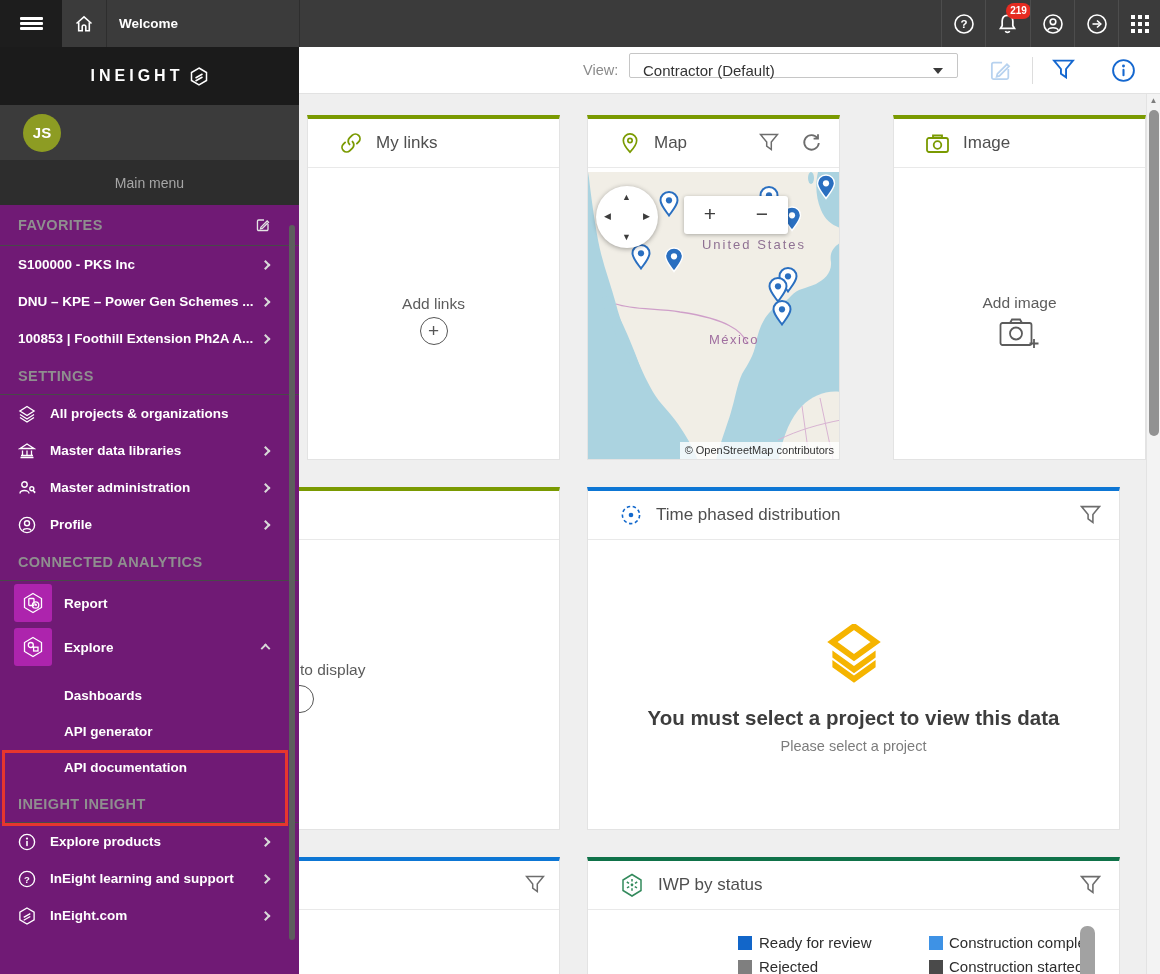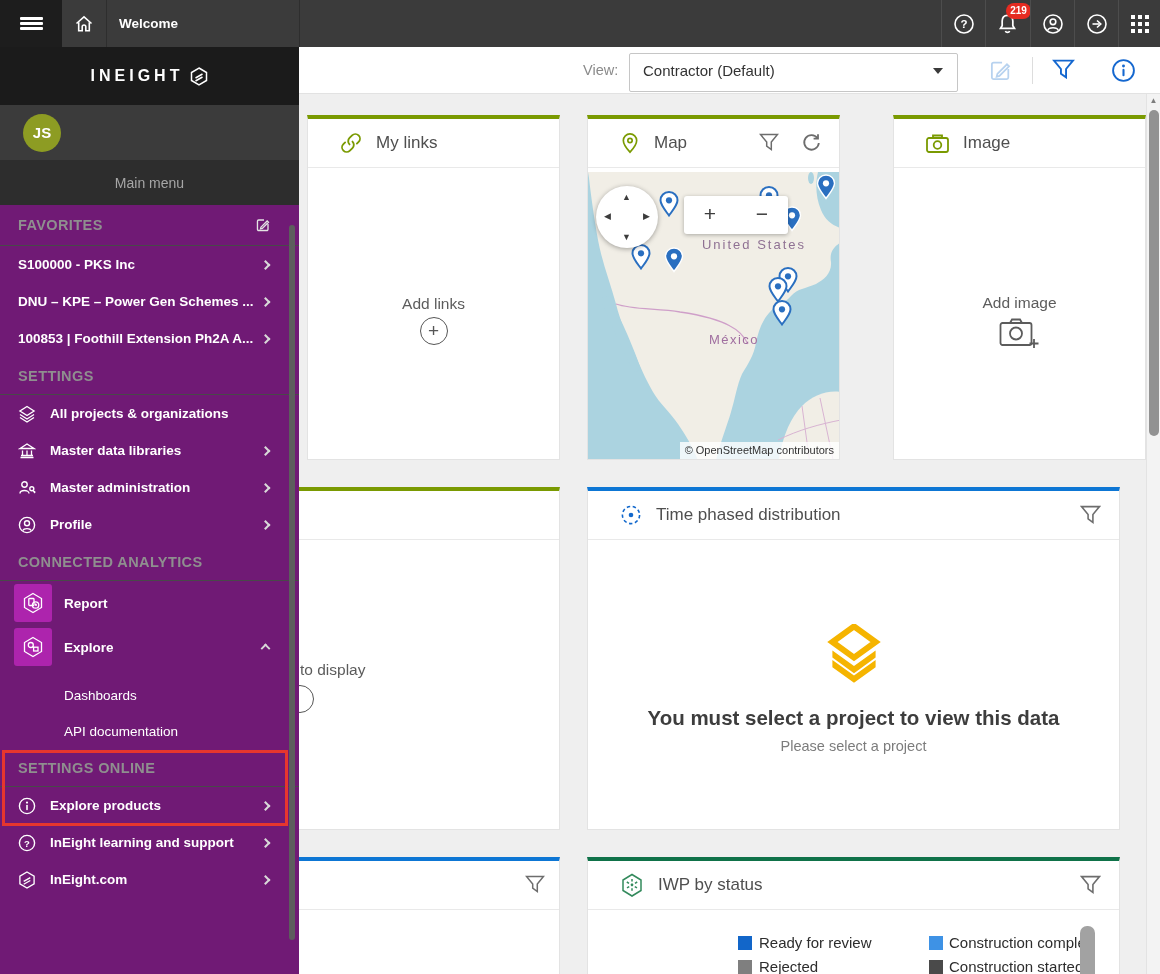--- a/index.html
+++ b/index.html
@@ -25,29 +25,29 @@
   .shead{position:relative;height:38px;display:flex;align-items:center;padding-left:18px;font-weight:700;color:#8f8f8f;font-size:14.5px;letter-spacing:.4px;border-bottom:1px solid #494949}
   .shead.fav{height:41px}
   .srow{position:relative;height:37px;display:flex;align-items:center;padding-left:18px;font-size:13.5px;font-weight:700;color:#fff;cursor:pointer}
   .srow .ic{width:18px;height:18px;margin-right:14px;flex:0 0 18px;display:flex;align-items:center}
   .chev{position:absolute;right:30px;top:50%;width:7px;height:7px;border-top:2px solid #d9d9d9;border-right:2px solid #d9d9d9}
   .chev.r{transform:translateY(-50%) rotate(45deg)}
   .chev.u{transform:translateY(-30%) rotate(-45deg)}
   .ca-row{height:44px;padding-left:14px}
   .ca-ic{width:38px;height:38px;border-radius:3px;background:#ad24ad;display:flex;align-items:center;justify-content:center;margin-right:12px;flex:0 0 38px}
   .sub-rows{padding-top:8px}
-  .sub-row{height:36px;display:flex;align-items:center;padding-left:64px;font-size:13.5px;font-weight:400;color:#fff;cursor:pointer}
+  .sub-row{height:36px;display:flex;align-items:center;padding-left:64px;font-size:13.5px;font-weight:700;color:#fff;cursor:pointer}
   .fav-edit{position:absolute;right:28px;top:50%;transform:translateY(-50%);cursor:pointer}
   .sb-scroll{position:absolute;left:289px;top:225px;width:6px;height:715px;background:#5d5d5d;border-radius:3px;z-index:55}
   .red-box{position:absolute;left:2px;top:750px;width:286px;height:76px;border:3px solid #e7362e;z-index:70;pointer-events:none}
 
   
   .toolbar{position:absolute;left:299px;top:47px;width:861px;height:47px;background:#fff;border-bottom:1px solid #e2e2e2;z-index:10}
   .view-label{position:absolute;left:284px;top:15px;color:#8a8a8a;font-size:14.5px}
-  .view-dd{position:absolute;left:330px;top:6px;width:329px;height:39px;border:1px solid #c6c6c6;border-radius:2px;background:#fff;font-size:15px;color:#333;line-height:33px;padding-left:13px;cursor:pointer}
+  .view-dd{position:absolute;left:330px;top:6px;width:329px;height:25px;border:1px solid #c6c6c6;border-radius:2px;background:#fff;font-size:15px;color:#333;line-height:33px;padding-left:13px;cursor:pointer}
   .dd-caret{position:absolute;right:14px;top:14px;width:0;height:0;border-left:5px solid transparent;border-right:5px solid transparent;border-top:6px solid #3a3a3a}
   .tbar-ic{position:absolute;top:10px;cursor:pointer}
   .tbar-sep{position:absolute;left:733px;top:10px;width:1px;height:27px;background:#ddd}
 
   
   .tile{position:absolute;background:#fff;border:1px solid #e3e3e3}
   .tile-hd{position:relative;height:49px;display:flex;align-items:center;padding:0 32px;border-bottom:1px solid #e9e9e9}
   .tile-hd .title{font-size:17px;color:#4f4f4f;margin-left:14px}
   .hd-ic{display:flex;align-items:center}
   .hd-right{position:absolute;top:14px;cursor:pointer}
@@ -447,26 +447,29 @@
           </svg>
         </span>
       <span>Explore</span>
         <span class="chev u"></span>
     </div>
     <div class="sub-rows">
       <div class="sub-row">
           <span>Dashboards</span>
         </div>
       <div class="sub-row">
+          <span>API generator</span>
+        </div>
+      <div class="sub-row">
           <span>API documentation</span>
         </div>
     </div>
 
     <div class="shead">
-        <span>SETTINGS ONLINE</span>
+        <span>INEIGHT INEIGHT</span>
       </div>
     <div class="srow">
       <span class="ic">
           <svg width="18" height="18" viewBox="0 0 18 18">
             <circle cx="9" cy="9" r="7.6" fill="none" stroke="#fff" stroke-width="1.4"></circle>
             <circle cx="9" cy="5.6" r="1.1" fill="#fff"></circle>
             <rect x="8.2" y="7.8" width="1.6" height="5.4" rx="0.8" fill="#fff"></rect>
           </svg>
         </span>
       <span>Explore products</span>

